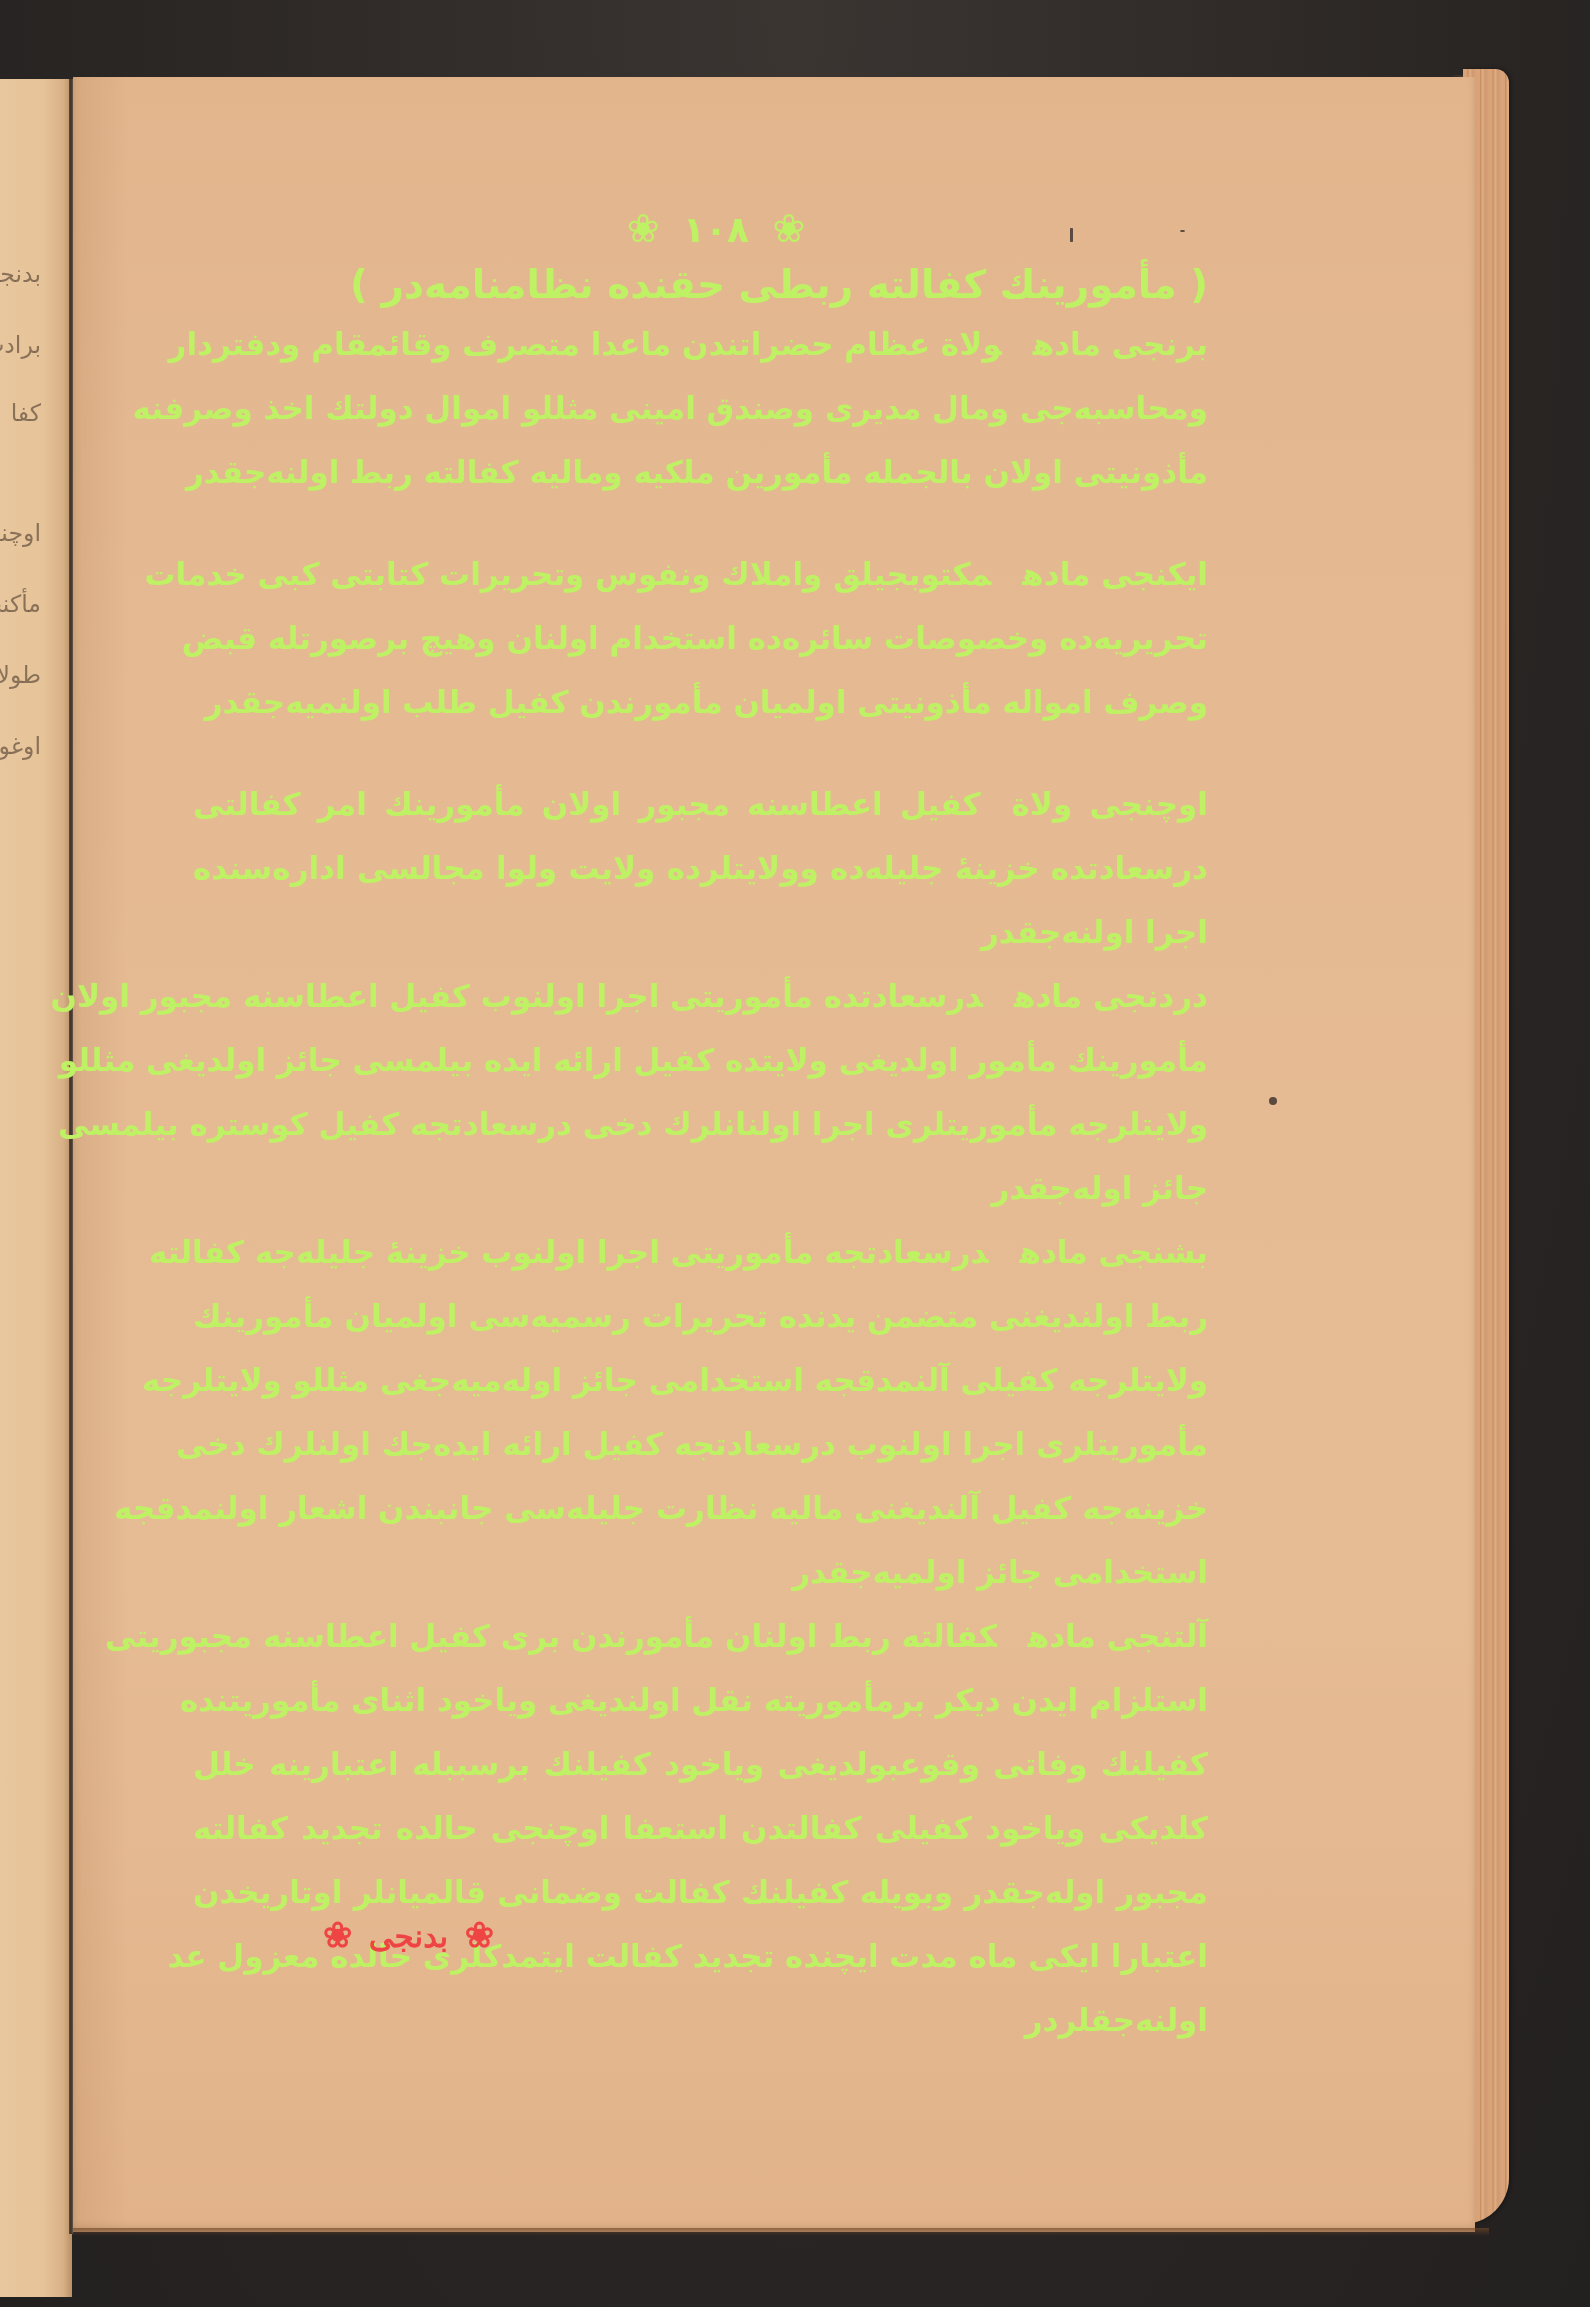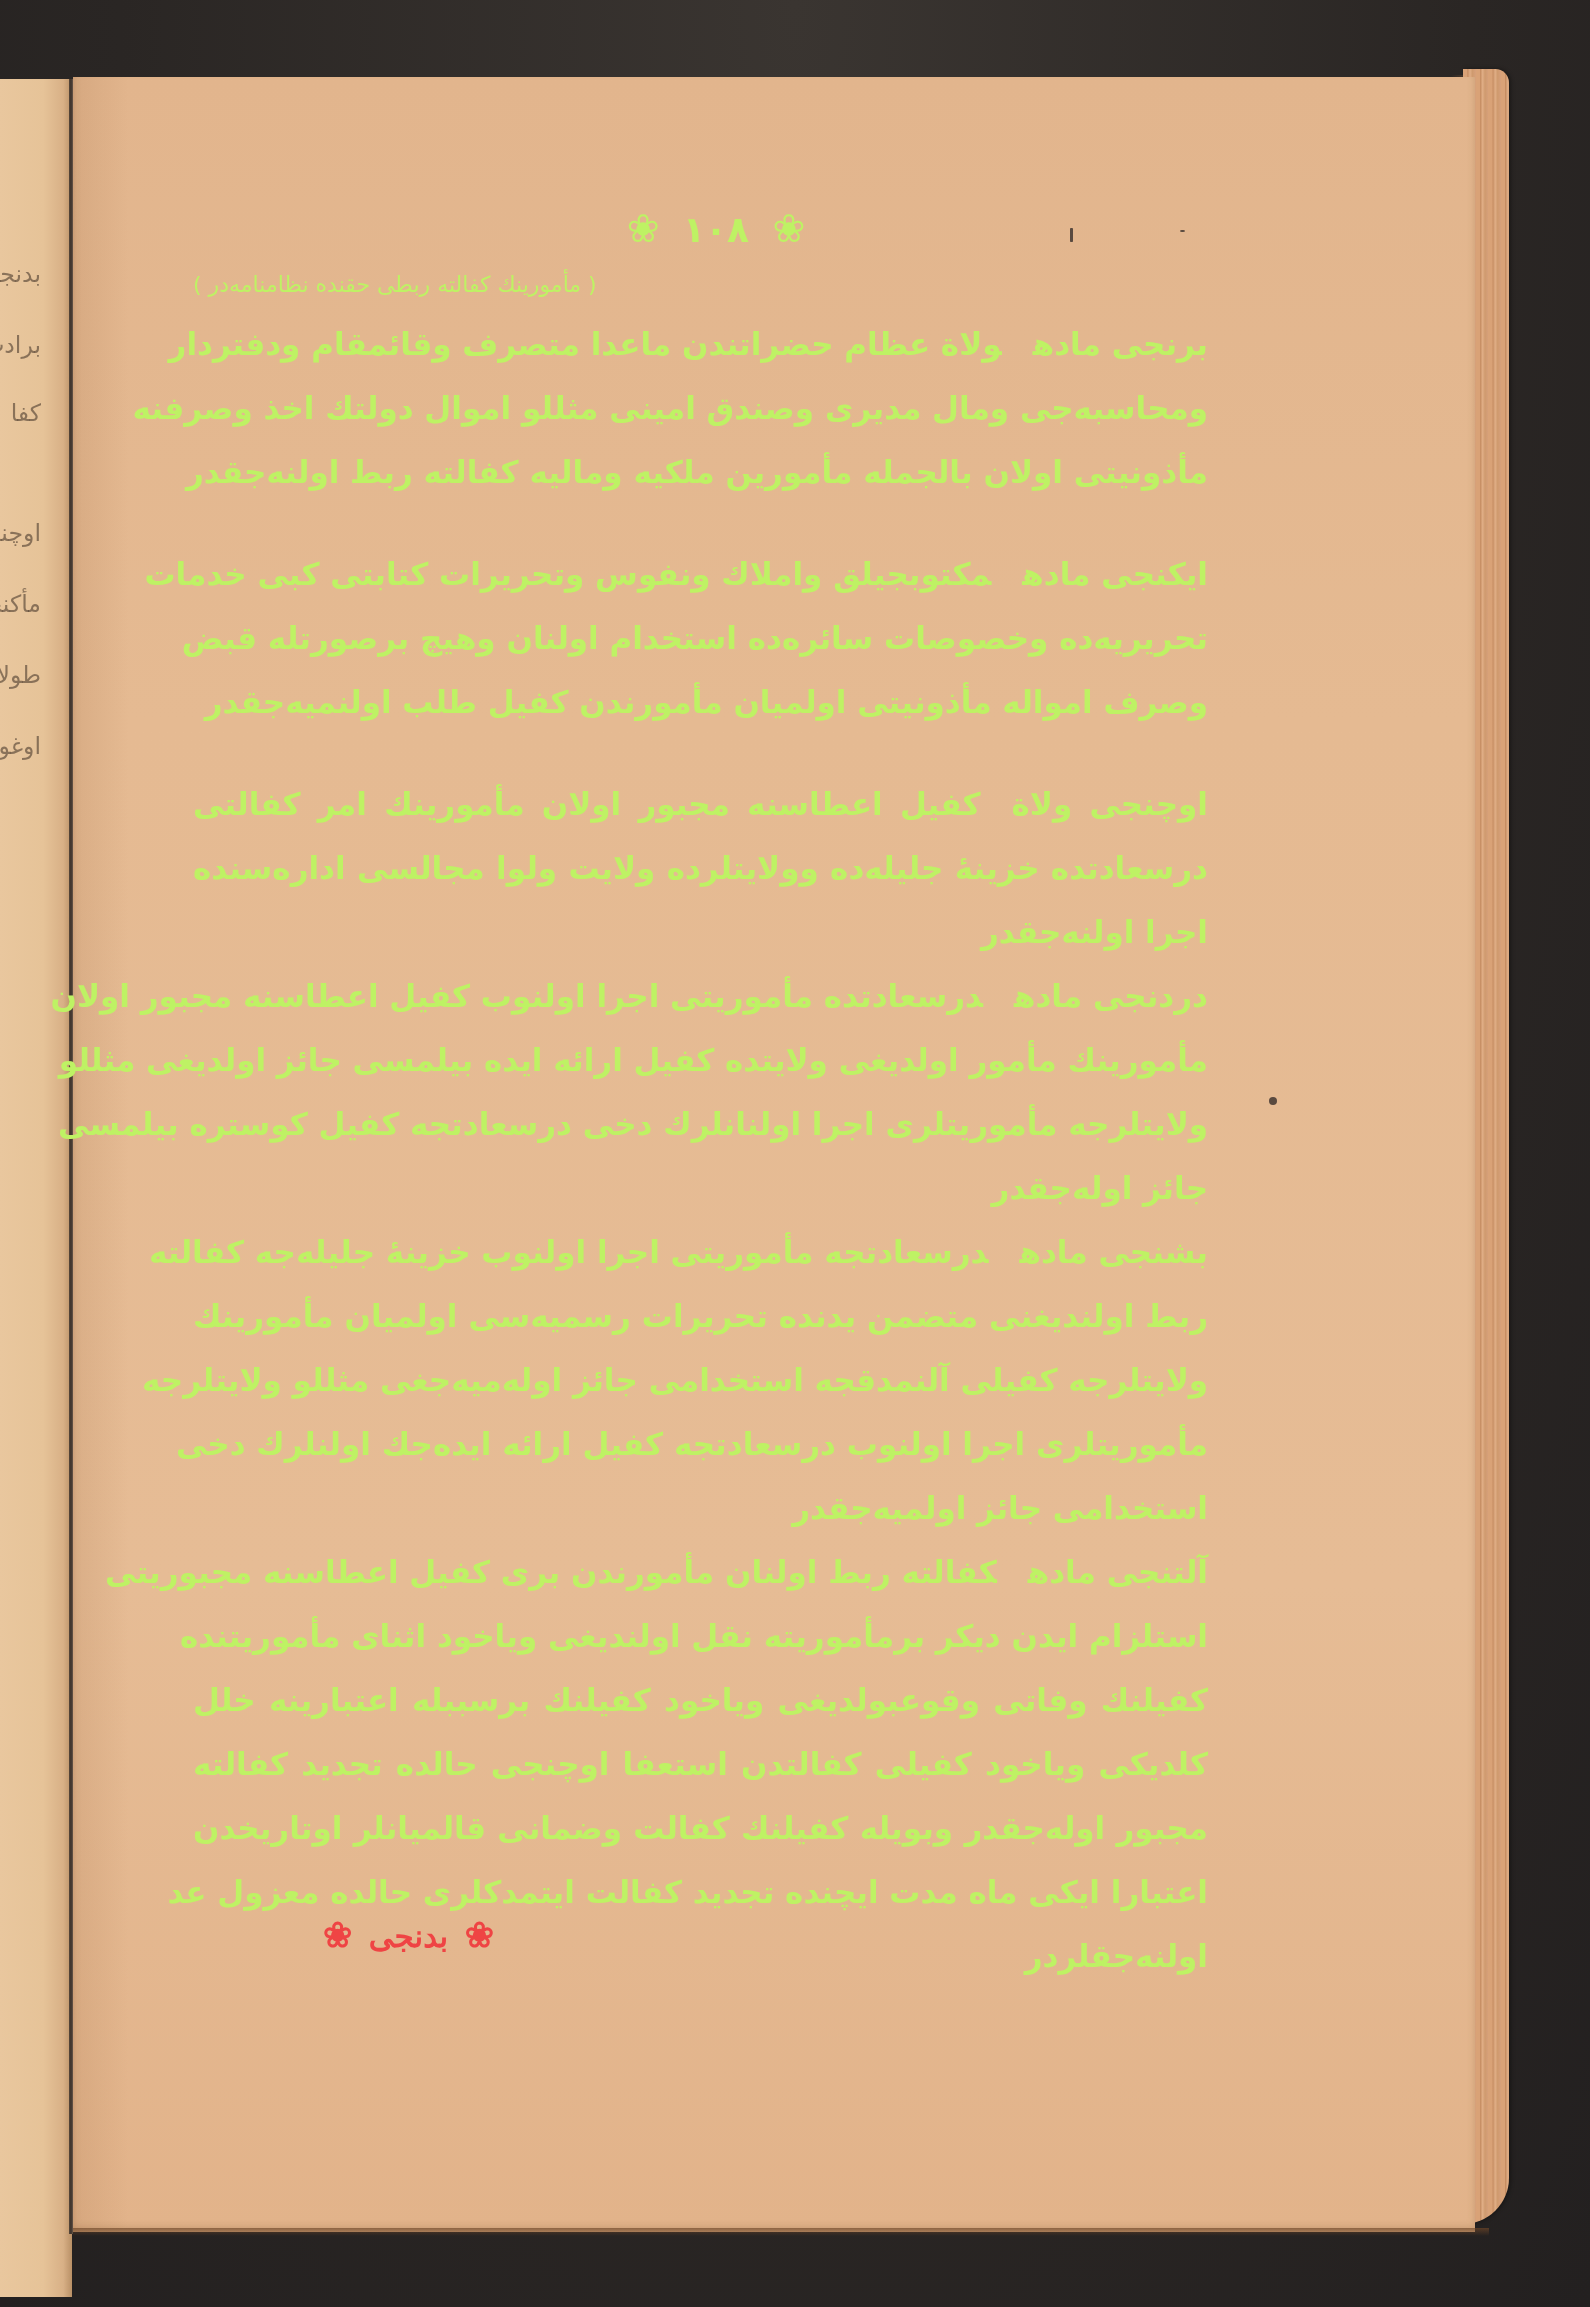--- a/index.html
+++ b/index.html
@@ -96,23 +96,23 @@
       font-weight: bold;
       line-height: 55px;
       margin-right: -31px;
     }
     .page-number .orn {
       display: inline-block;
       font-size: 39px;
       margin: 0 11px;
     }
     .title {
-      text-align: left;
-      font-size: 22px;
-      font-weight: normal;
+      text-align: right;
+      font-size: 39px;
+      font-weight: bold;
       line-height: 55px;
       margin-top: 0px;
     }
     .article {
       font-size: 31px;
       font-weight: bold;
       line-height: 64px;
       text-align: justify;
       text-align-last: right;
     }
@@ -214,20 +214,21 @@
     <span class="line">مأمورينك مأمور اولديغى ولايتده كفيل ارائه ايده بيلمسى جائز اولديغى مثللو</span>
     <span class="line">ولايتلرجه مأموريتلرى اجرا اولنانلرك دخى درسعادتجه كفيل كوستره بيلمسى</span>
     <span class="line last">جائز اوله‌جقدر</span>
   </div>
 
   <div class="article">
     <span class="line"><span class="label">بشنجى ماده</span><span>درسعادتجه مأموريتى اجرا اولنوب خزينهٔ جليله‌جه كفالته</span></span>
     <span class="line">ربط اولنديغنى متضمن يدنده تحريرات رسميه‌سى اولميان مأمورينك</span>
     <span class="line">ولايتلرجه كفيلى آلنمدقجه استخدامى جائز اوله‌ميه‌جغى مثللو ولايتلرجه</span>
     <span class="line">مأموريتلرى اجرا اولنوب درسعادتجه كفيل ارائه ايده‌جك اولنلرك دخى</span>
+    <span class="line">خزينه‌جه كفيل آلنديغنى ماليه نظارت جليله‌سى جانبندن اشعار اولنمدقجه</span>
     <span class="line last">استخدامى جائز اولميه‌جقدر</span>
   </div>
 
   <div class="article">
     <span class="line"><span class="label">آلتنجى ماده</span><span>كفالته ربط اولنان مأمورندن برى كفيل اعطاسنه مجبوريتى</span></span>
     <span class="line">استلزام ايدن ديكر برمأموريته نقل اولنديغى وياخود اثناى مأموريتنده</span>
     <span class="line">كفيلنك وفاتى وقوعبولديغى وياخود كفيلنك برسببله اعتبارينه خلل</span>
     <span class="line">كلديكى وياخود كفيلى كفالتدن استعفا اوچنجى حالده تجديد كفالته</span>
     <span class="line">مجبور اوله‌جقدر وبويله كفيلنك كفالت وضمانى قالميانلر اوتاريخدن</span>
     <span class="line">اعتبارا ايكى ماه مدت ايچنده تجديد كفالت ايتمدكلرى حالده معزول عد</span>

